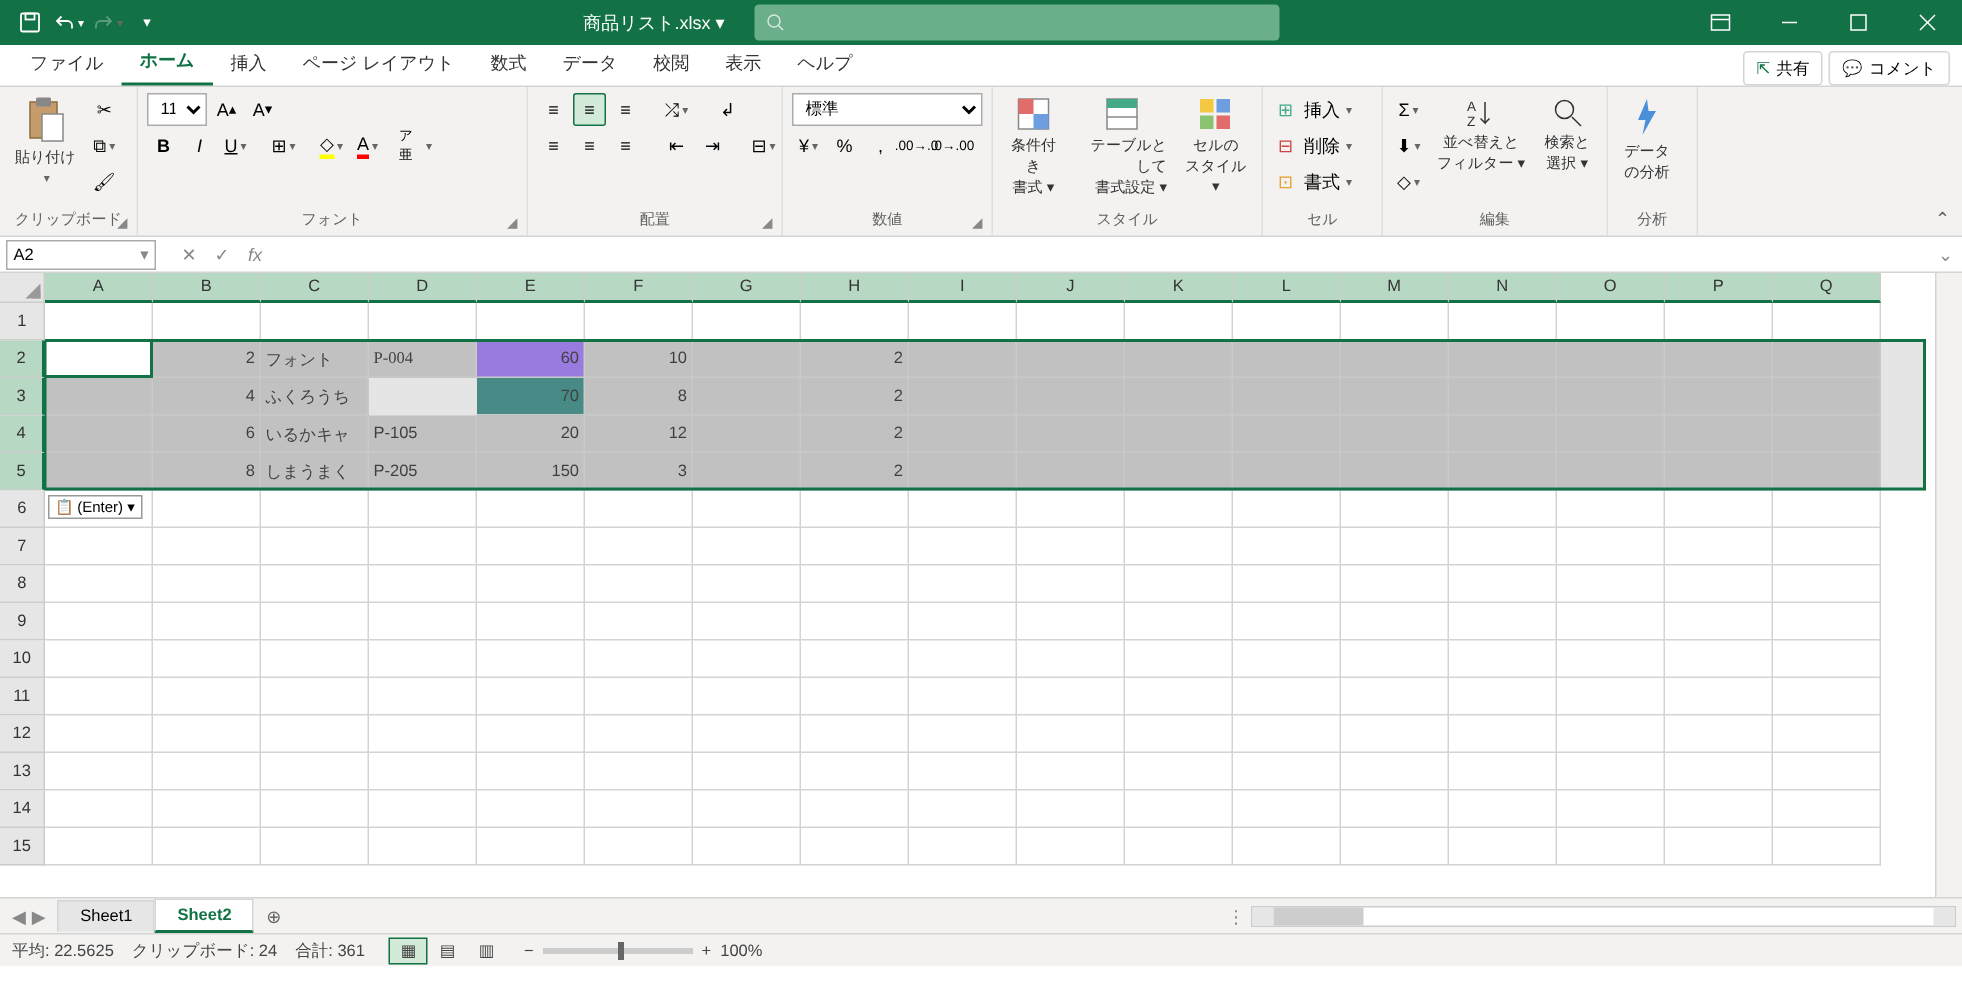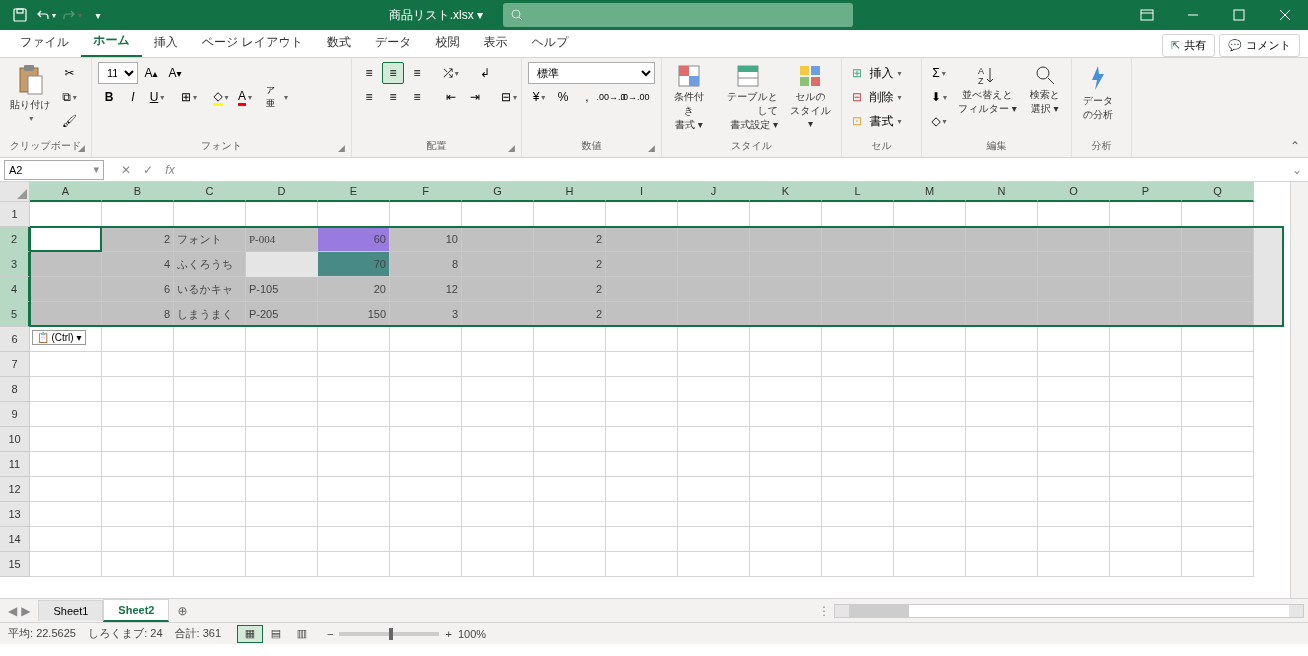--- a/index.html
+++ b/index.html
@@ -406,21 +406,21 @@
         <div class="colhead sel" style="width: 72px;">N</div>
         <div class="colhead sel" style="width: 72px;">O</div>
         <div class="colhead sel" style="width: 72px;">P</div>
         <div class="colhead sel" style="width: 72px;">Q</div>
       </div>
     <div class="cells" id="cells">
       <div class="selection-rect" style="left:-1px;top:24px;width:1255px;height:101px"></div>
       <div class="active-cell" style="left:-1px;top:24px;width:73px;height:26px;z-index:2"></div>
       <div class="paste-tag" style="top:128px">
           <span style="color:#c69c6d">📋</span>
-          <span>(Ctrl) ▾</span>
+          <span>(Enter) ▾</span>
         </div>
     <div class="cellrow">
           <div class="cell" style="width: 72px;"></div>
           <div class="cell r" style="width: 72px;"></div>
           <div class="cell" style="width: 72px;"></div>
           <div class="cell" style="width: 72px;"></div>
           <div class="cell r" style="width: 72px;"></div>
           <div class="cell r" style="width: 72px;"></div>
           <div class="cell" style="width: 72px;"></div>
           <div class="cell r" style="width: 72px;"></div>
@@ -717,21 +717,21 @@
     <span style="color:#888;margin-right:4px;cursor:pointer">⋮</span>
     <div class="hscroll">
         <div class="hscroll-thumb"></div>
       </div>
   </div>
 </div>
 
 <div class="statusbar">
   <div class="status-stats">
     <span><span>平均:</span> <span>22.5625</span></span>
-    <span><span>しろくまブ:</span> <span>24</span></span>
+    <span><span>クリップボード:</span> <span>24</span></span>
     <span><span>合計:</span> <span>361</span></span>
   </div>
   <div class="view-btns">
     <div class="view-btn active">▦</div>
     <div class="view-btn">▤</div>
     <div class="view-btn">▥</div>
   </div>
   <div class="zoom">
     <span>−</span>
     <div class="zoom-slider"></div>

